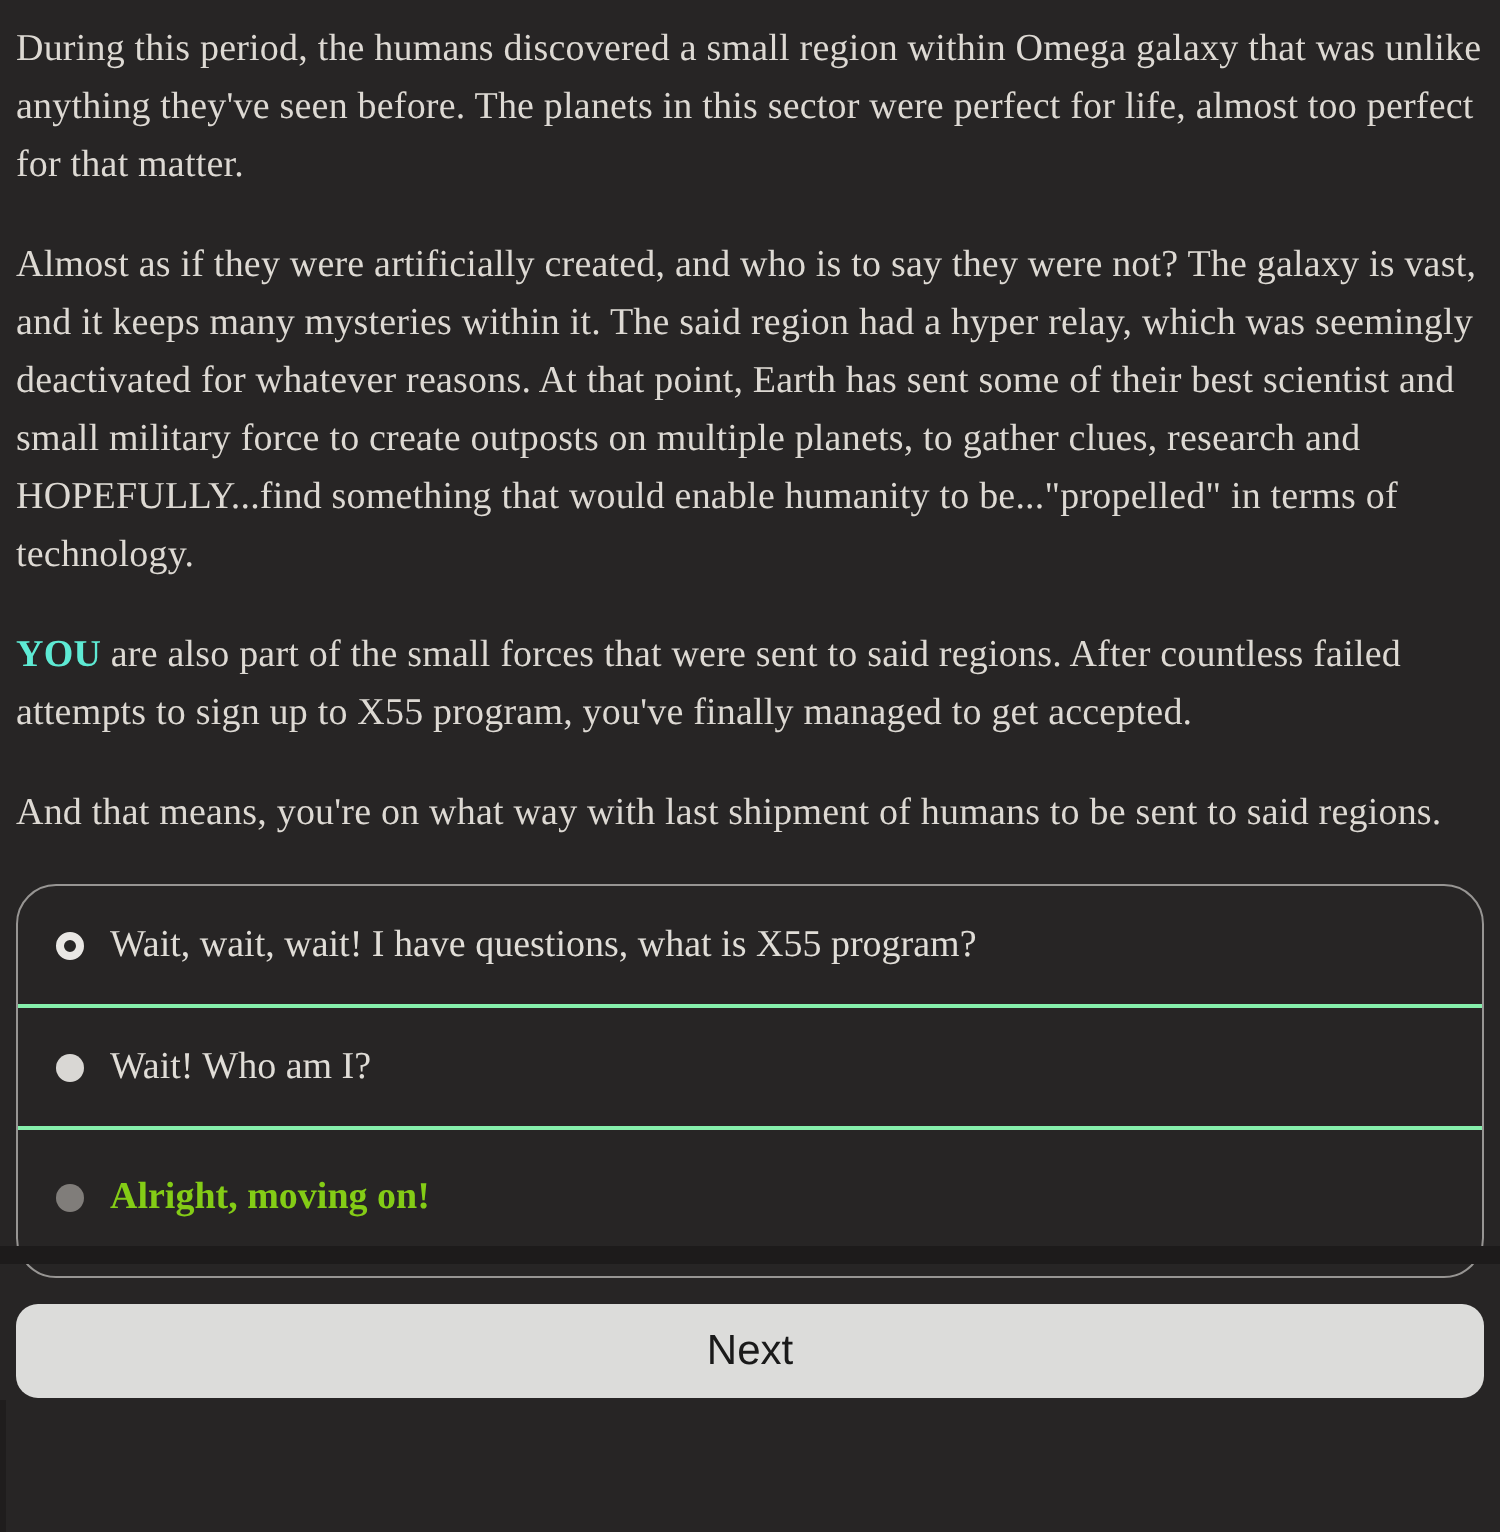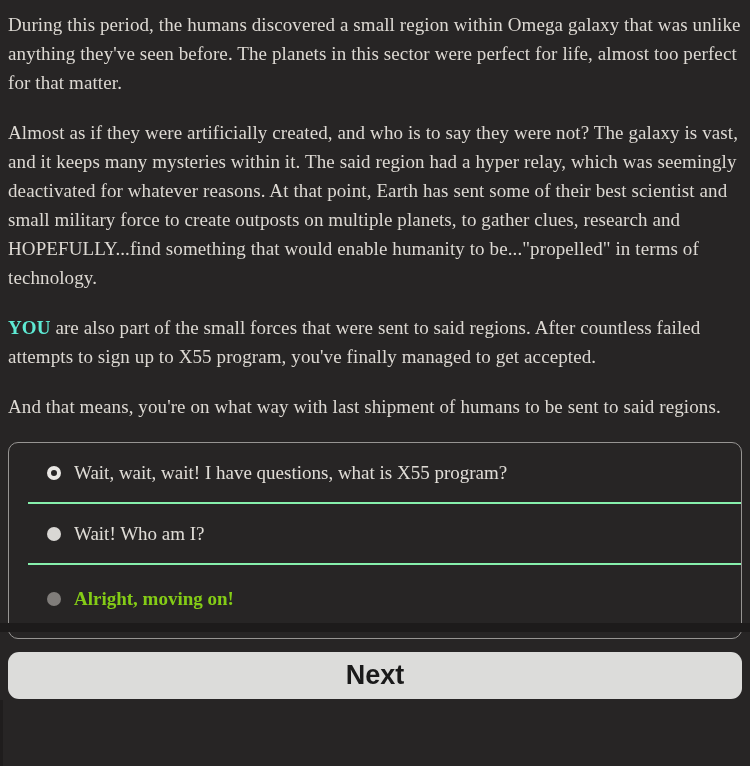--- a/index.html
+++ b/index.html
@@ -21,24 +21,23 @@
     margin: 0 0 21px 0;
     font-size: 19px;
     line-height: 29px;
     color: #ddd9d3;
     letter-spacing: 0.1px;
   }
   .story p strong { font-weight: bold; color: #5eead4; }
   
   .choices {
     border: 1px solid #979593;
-    border-radius: 10px;
+    border-radius: 20px;
     overflow: hidden;
     margin-top: 7px;
-    padding-left: 19px;
   }
   .choice-row {
     display: flex;
     align-items: center;
     padding: 16px 12px 16px 19px;
     min-height: 27px;
     cursor: pointer;
   }
   .choice-row + .choice-row { border-top: 2px solid #86efac; }
   .choice-row .radio {
@@ -63,22 +62,22 @@
   .next-btn {
     display: block;
     width: 100%;
     box-sizing: border-box;
     margin-top: 13px;
     height: 47px;
     background: #dcdcda;
     border: none;
     border-radius: 11px;
     font-family: "Liberation Sans", sans-serif;
-    font-weight: bold;
-    font-size: 27px;
+    font-weight: normal;
+    font-size: 21px;
     color: #1a1a1a;
     cursor: pointer;
     text-align: center;
   }
   
   .bottom-strip {
     position: absolute;
     left: 0; bottom: 0;
     width: 750px; height: 9px;
     background: #1d1b1b;

